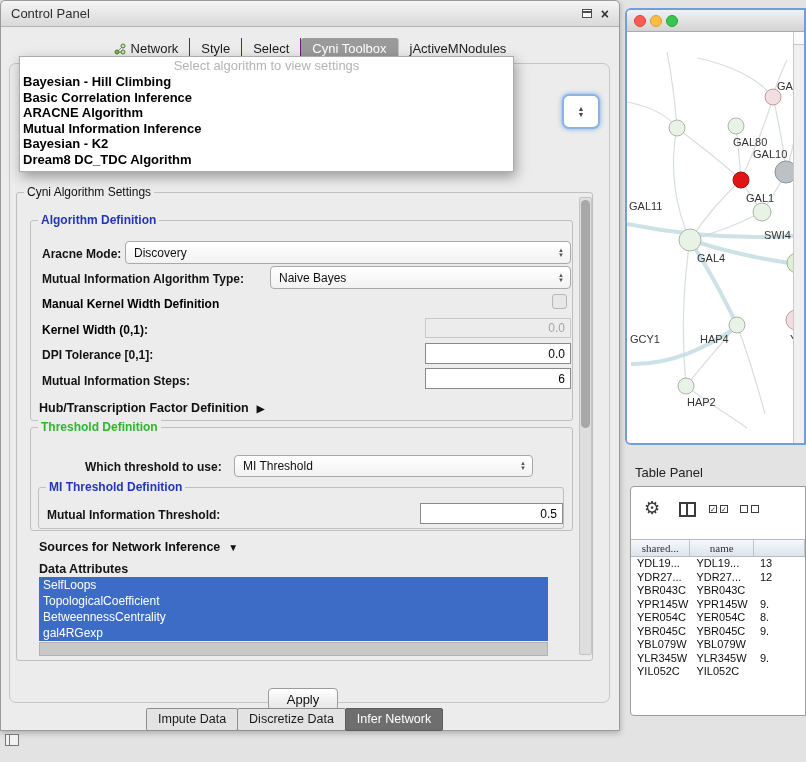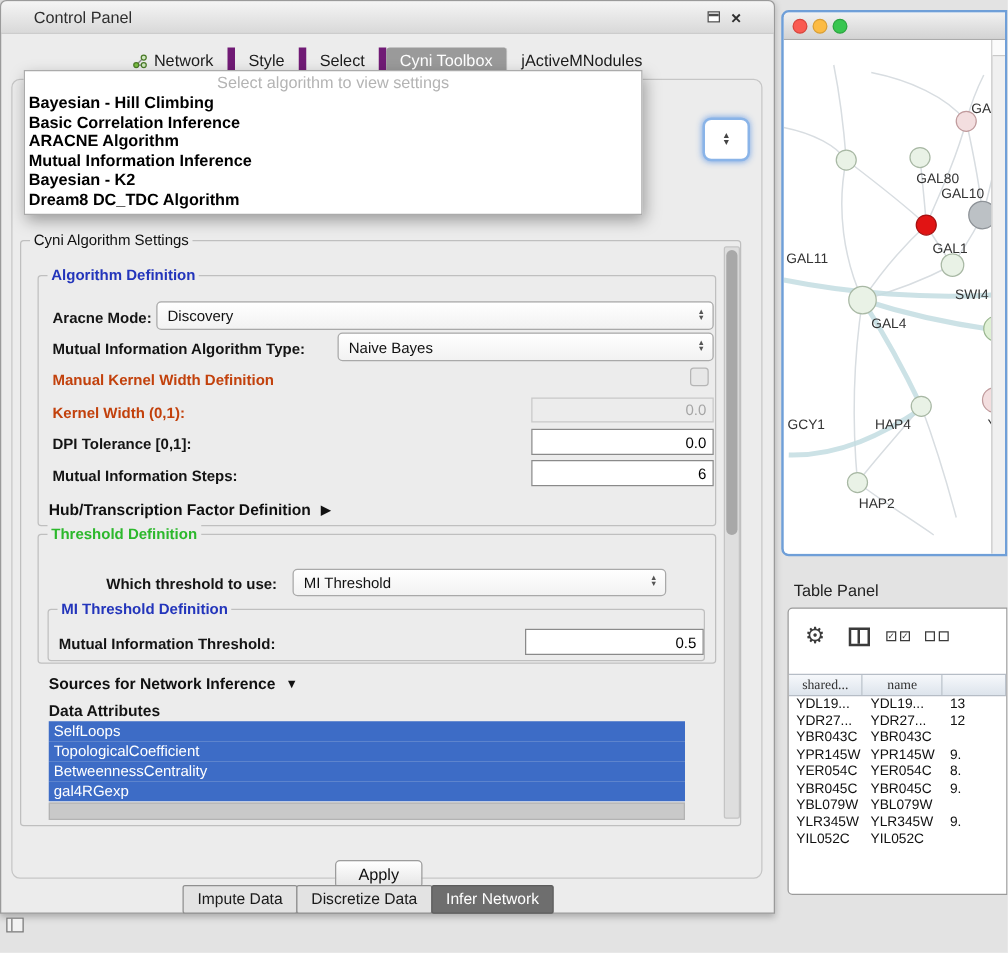--- a/index.html
+++ b/index.html
@@ -15,34 +15,34 @@
   
   .window {
     position:absolute; left:0; top:0; width:620px; height:731px;
     background:#ececec; border:1px solid #9a9a9a;
     border-radius:5px 5px 0 0; box-shadow:0 2px 6px rgba(0,0,0,.25);
   }
   .titlebar {
     position:absolute; left:0; top:0; right:0; height:26px;
     background:linear-gradient(#f5f5f5,#d9d9d9);
     border-bottom:1px solid #b3b3b3; border-radius:5px 5px 0 0;
-    display:flex; align-items:center; padding:0 26px;
+    display:flex; align-items:center; padding:0 10px;
   }
   .titlebar .title { font-size:13px; color:#2e2e2e; }
   .tb-controls { margin-left:auto; display:flex; align-items:center; gap:9px; }
   .tb-float { width:10px; height:9px; border:1px solid #4c4c4c; background:#fff; position:relative; }
   .tb-float::after { content:""; position:absolute; left:0; right:0; top:1px; height:2px; background:#4c4c4c; }
   .tb-close { font-size:14px; font-weight:bold; color:#303030; line-height:14px; }
 
   
   .tabbar {
     position:absolute; left:0; top:36px; right:0; height:23px;
     display:flex; justify-content:center; align-items:center; font-size:13px; color:#1c1c1c;
   }
-  .tab { display:flex; align-items:center; gap:5px; padding:3px 11px; border-right:6px solid #701a75; line-height:15px; }
+  .tab { display:flex; align-items:center; gap:5px; padding:3px 11px; border-right:1px solid #701a75; line-height:15px; }
   .tab:last-child { border-right:none; }
   .tab.selected { background:#9a9a9a; color:#fff; border-radius:3px; border-right:1px solid #c3c3c3; }
 
   
   .content-frame {
     position:absolute; left:8px; top:62px; width:601px; height:640px;
     border:1px solid #c6c6c6; border-radius:7px;
   }
 
   
@@ -64,21 +64,21 @@
   .algo-item { font-size:13px; color:#000; line-height:15.5px; padding-left:3px;font-weight:bold; }
   .algo-item.hl { font-weight:bold; }
 
   
   .group { position:absolute; border:1px solid #bfbfbf; border-radius:3px; }
   .group-title { position:absolute; top:-8px; left:7px; background:#ececec; padding:0 3px; font-size:12px; color:#111; white-space:nowrap; }
   .group-title.blue { color:#2335bb; font-weight:bold; }
   .group-title.green { color:#2cb82c; font-weight:bold; }
 
   .lbl { position:absolute; font-size:12px; font-weight:bold; color:#141414; white-space:nowrap; }
-  .lbl.disabled { color:#c2410c; }
+  .lbl.disabled { color:#000000; }
   .sect-lbl { position:absolute; font-size:12.5px; font-weight:bold; color:#101010; white-space:nowrap; display:flex; align-items:center; gap:8px; }
   .tri { font-size:10px; color:#111; }
 
   .combo {
     position:absolute; background:linear-gradient(#ffffff,#f2f2f2);
     border:1px solid #a9a9a9; border-radius:4px; font-size:12px; color:#111;
     display:flex; align-items:center; padding:0 6px 0 8px;
   }
   .combo .arrows-v { position:absolute; right:6px; top:50%; transform:translateY(-50%); font-size:6px; line-height:5px; color:#555; }
 

